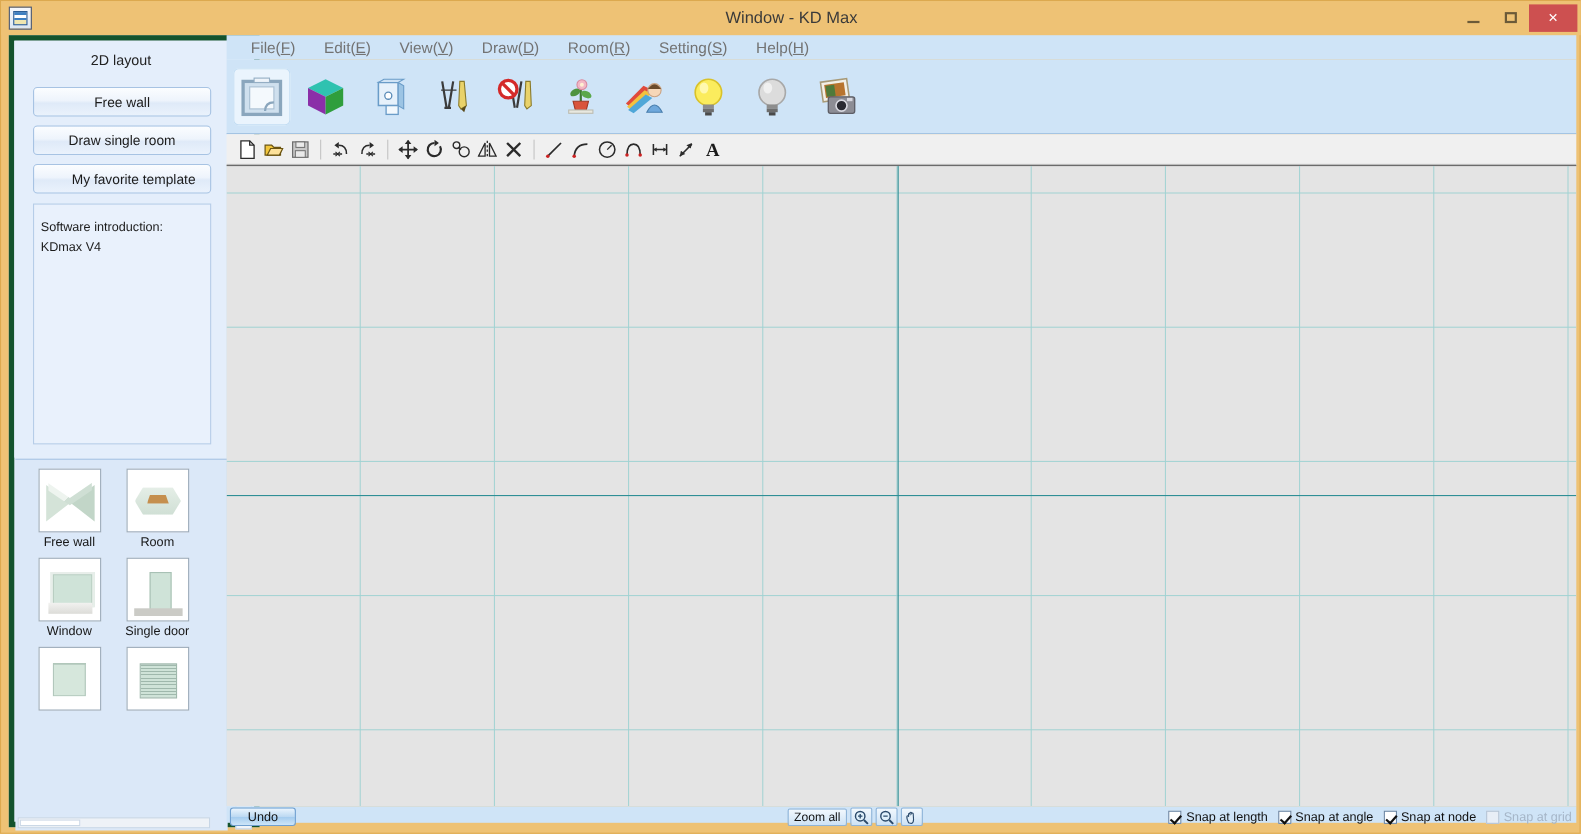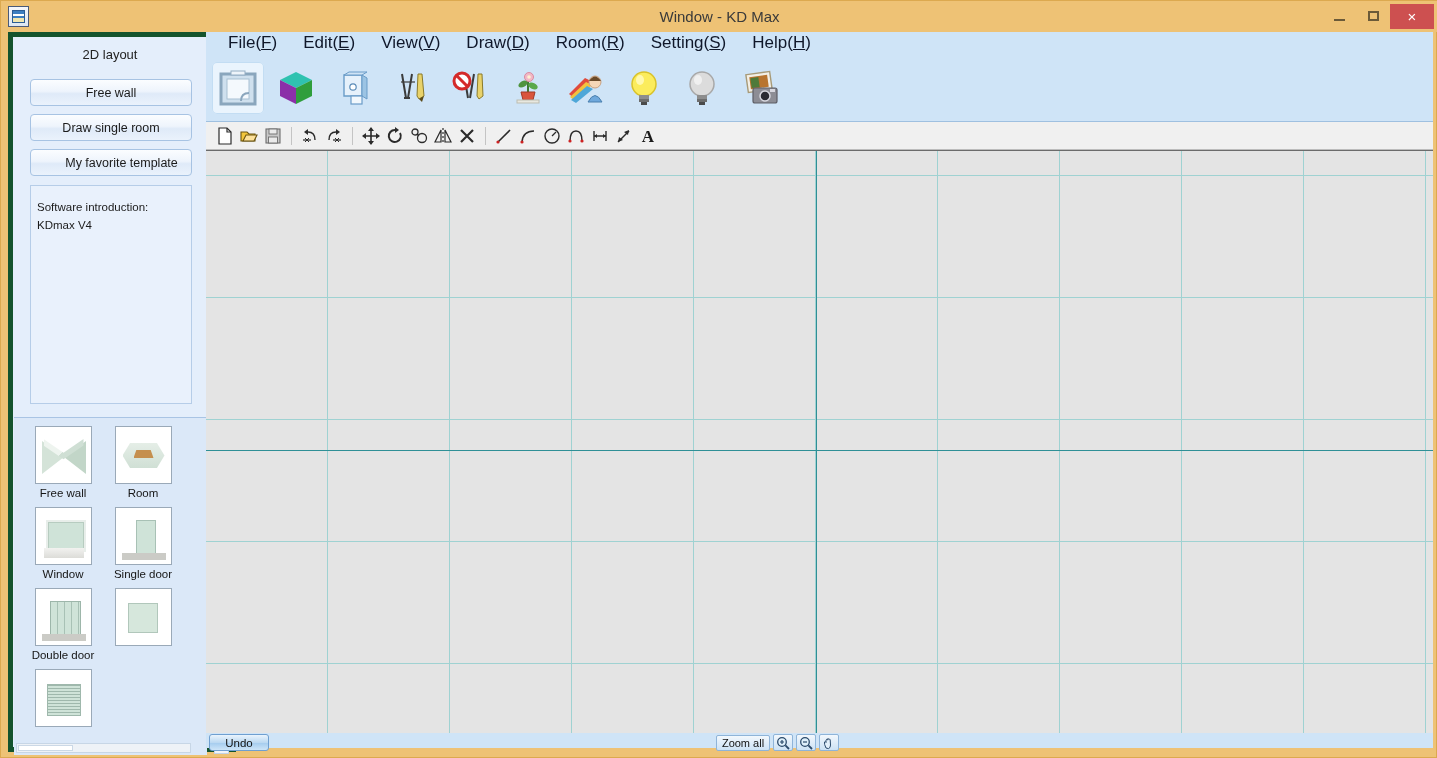--- a/index.html
+++ b/index.html
@@ -206,21 +206,21 @@
   
   #main-area {
     position: absolute; left: 205px; top: 31px; width: 1227px; height: 720px;
   }
   #menubar {
     position: absolute; left: 0; top: 0; width: 1227px; height: 22px;
     background: #cfe4f7;
     display: flex; align-items: center; padding-left: 9px; gap: 0;
   }
   .menu-item {
-    font-size: 17px; color: #0f172a; padding: 0 13px; cursor: default;
+    font-size: 14px; color: #737373; padding: 0 13px; cursor: default;
     white-space: nowrap;
   }
   .menu-item u { text-decoration: underline; }
 
   #toolbar-main {
     position: absolute; left: 0; top: 22px; width: 1227px; height: 68px;
     background: #cfe4f7; border-bottom: 1px solid #9fc0e0;
     display: flex; align-items: center; padding-left: 6px; gap: 6px;
   }
   .tool-big {
@@ -364,24 +364,20 @@
           <div class="palette-thumb art-room"></div>
           <div class="palette-label">Room</div>
         </div>
         <div class="palette-item">
           <div class="palette-thumb art-window"></div>
           <div class="palette-label">Window</div>
         </div>
         <div class="palette-item">
           <div class="palette-thumb art-singledoor"></div>
           <div class="palette-label">Single door</div>
-        </div>
-        <div class="palette-item">
-          <div class="palette-thumb art-doubledoor"></div>
-          <div class="palette-label">Double door</div>
         </div>
         <div class="palette-item">
           <div class="palette-thumb art-partial-a"></div>
           <div class="palette-label"></div>
         </div>
         <div class="palette-item">
           <div class="palette-thumb art-partial-b"></div>
           <div class="palette-label"></div>
         </div>
 
@@ -666,16 +662,34 @@
             <path d="M9.4 9.4 L13 13" stroke="#2b4a6b" stroke-width="1.8"></path>
           </svg>
         </div>
         <div class="zoom-btn">
           <svg width="14" height="14" viewBox="0 0 14 14">
             <path d="M4 12 Q2 8 2.5 6 Q3.5 5 4 6.5 L4 4 Q4.5 2.8 5.3 4 L5.3 3 Q6 1.8 6.8 3 L6.8 3.5 Q7.6 2.5 8.2 3.8 L8.5 9 Q8.5 12 6.5 12.6 Z" fill="#e4f1fb" stroke="#2b4a6b" stroke-width="1"></path>
           </svg>
         </div>
       </div>
 
+      <div id="snap-group">
+        <div class="snap-item">
+          <div class="cbox checked"></div>
+          <div class="snap-label">Snap at length</div>
+        </div>
+        <div class="snap-item">
+          <div class="cbox checked"></div>
+          <div class="snap-label">Snap at angle</div>
+        </div>
+        <div class="snap-item">
+          <div class="cbox checked"></div>
+          <div class="snap-label">Snap at node</div>
+        </div>
+        <div class="snap-item">
+          <div class="cbox disabled"></div>
+          <div class="snap-label disabled">Snap at grid</div>
+        </div>
+      </div>
     </div>
 
   </div>
 </div>
 
 </body></html>

